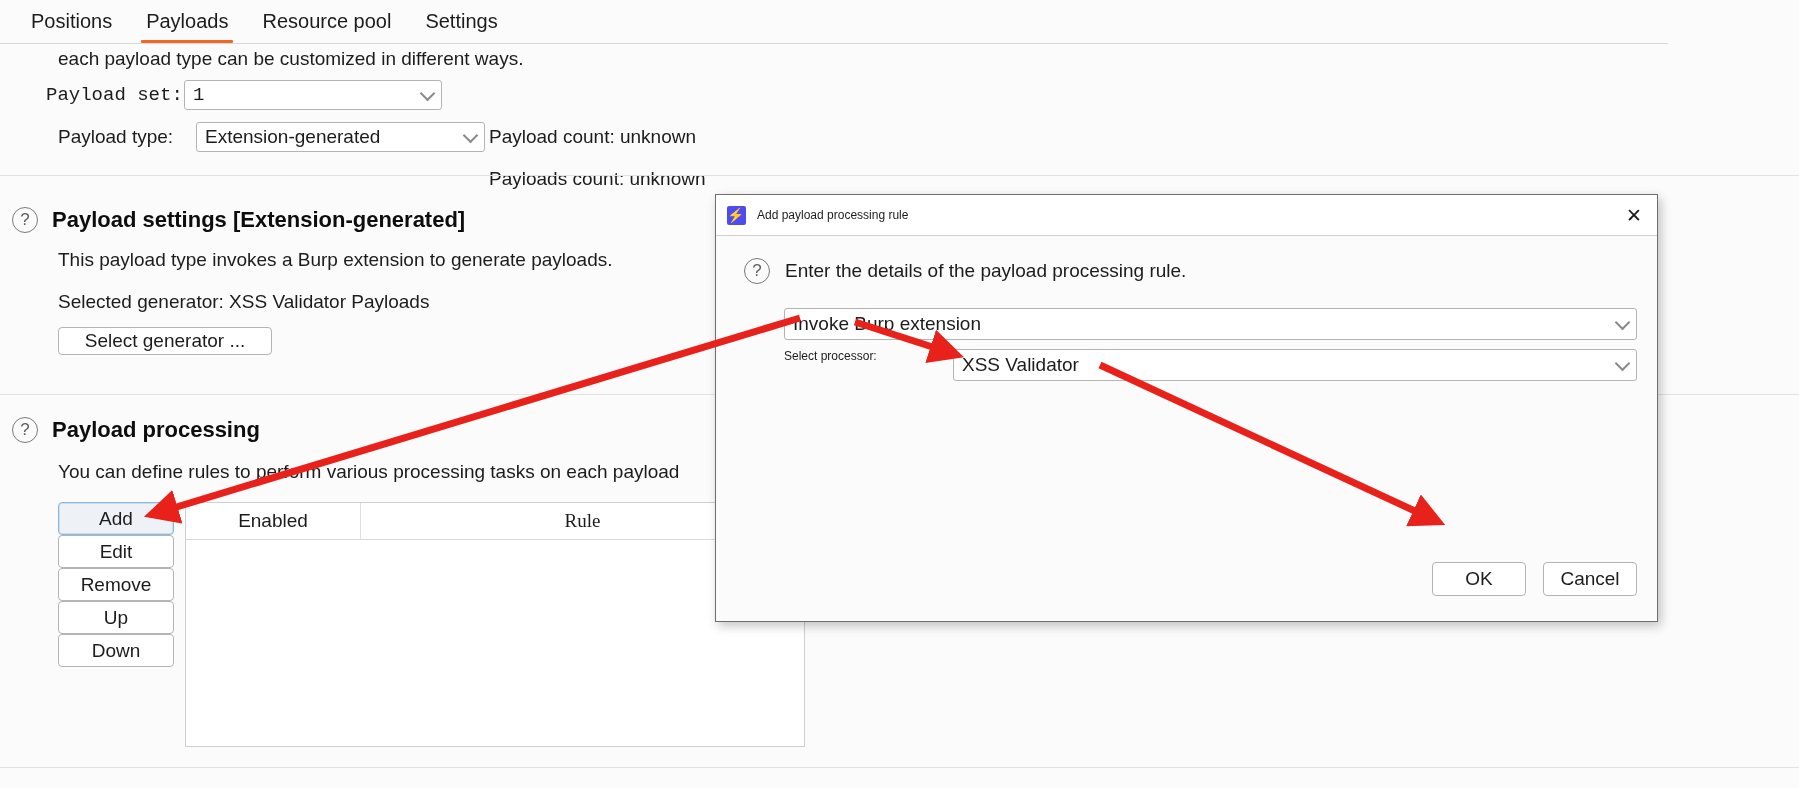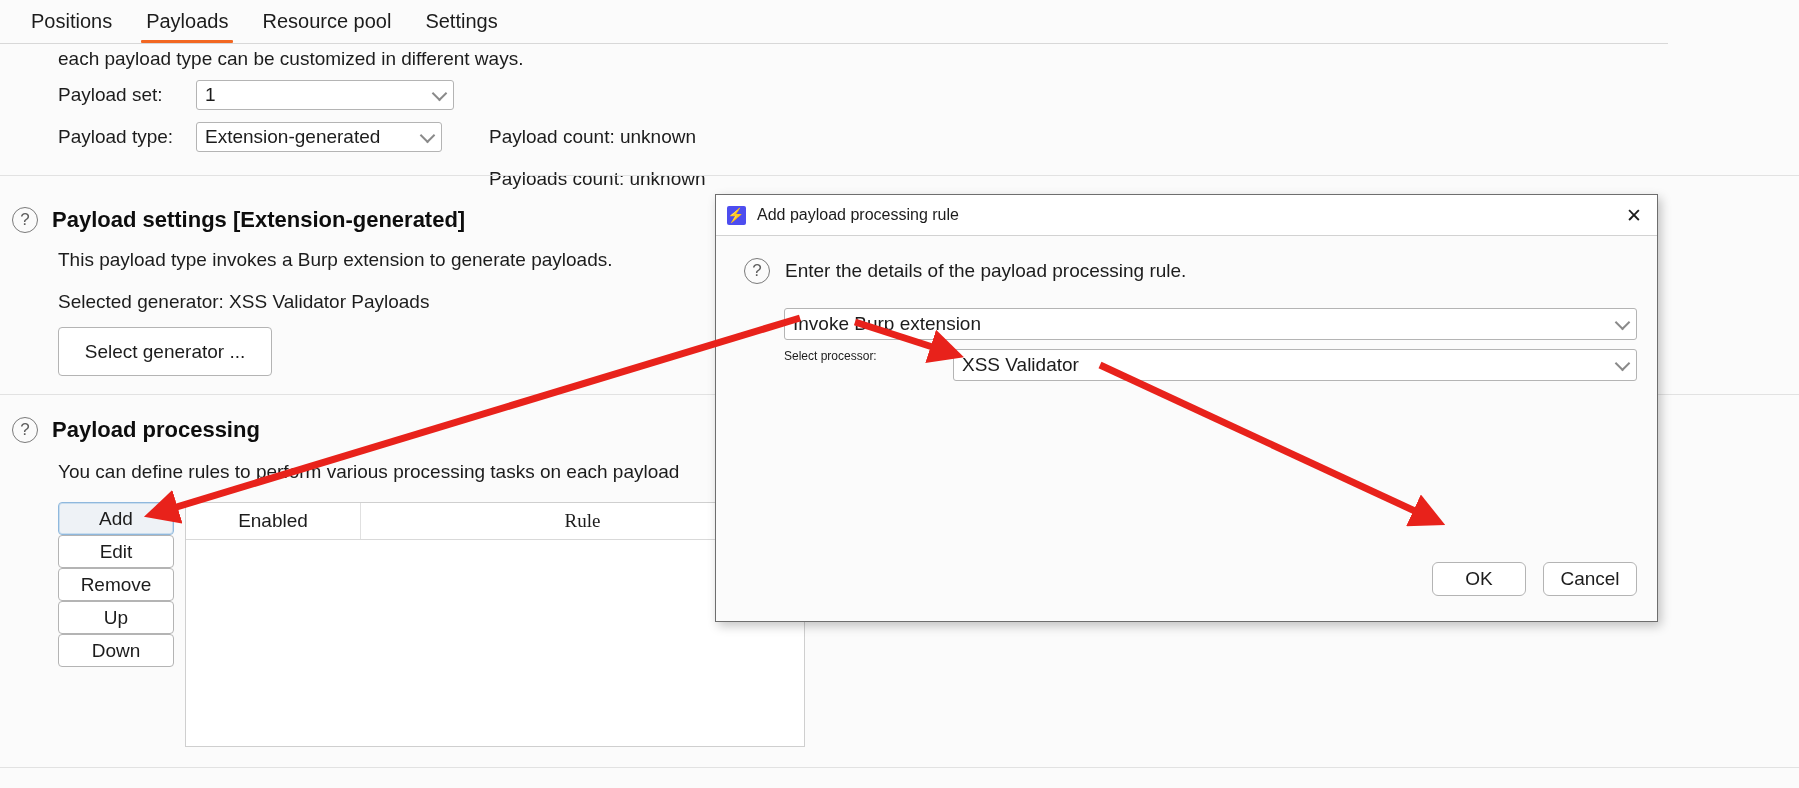--- a/index.html
+++ b/index.html
@@ -100,36 +100,36 @@
   }
   .dlg-title {
     height: 41px; background: #ffffff; border-bottom: 1px solid #d2d2d2;
     display: flex; align-items: center; padding: 0 10px 0 11px;
   }
   .dlg-icon {
     width: 19px; height: 19px; background: #4d4def; border-radius: 2px;
     display: flex; align-items: center; justify-content: center;
     color: #ffffff; font-size: 14px; line-height: 1; flex: none;
   }
-  .dlg-title-text { margin-left: 11px; font-size: 16px; color: #1c1c1c; white-space: nowrap; }
+  .dlg-title-text { margin-left: 11px; font-size: 12px; color: #1c1c1c; white-space: nowrap; }
   .dlg-close {
     margin-left: auto; width: 26px; height: 26px; position: relative;
     display: flex; align-items: center; justify-content: center;
     color: #1c1c1c; font-size: 19px; line-height: 1;
   }
   .dlg-body { position: relative; height: 386px; }
   .dlg-msg { position: absolute; left: 28px; top: 22px; display: flex; align-items: center; gap: 15px; }
   .dlg-msg-text { font-size: 19px; color: #1c1c1c; white-space: nowrap; }
 
   .dlg-combo-1 { position: absolute; left: 68px; top: 72px; width: 853px; height: 32px; }
   .dlg-label-2 { position: absolute; left: 68px; top: 113px; font-size: 12px; color: #1c1c1c; white-space: nowrap; }
   .dlg-combo-2 { position: absolute; left: 237px; top: 113px; width: 684px; height: 32px; }
 
   .dlg-footer { position: absolute; right: 20px; bottom: 26px; display: flex; gap: 17px; }
-  .dlg-footer .btn { height: 34px; padding: 0 14px; min-width: 94px; border-radius: 6px; }
+  .dlg-footer .btn { height: 34px; padding: 0 14px; min-width: 94px; }
 
   
   .arrows { position: absolute; left: 0; top: 0; width: 1799px; height: 788px; pointer-events: none; }
 </style>
 </head>
 <body>
 
 <div id="root">
 
   <div class="tabbar">
@@ -145,47 +145,47 @@
     </div>
     <div class="tab">
       <span>Settings</span>
     </div>
   </div>
 
   <div class="content">
 
     <div class="intro-line">each payload type can be customized in different ways.</div>
 
-    <div class="row" style="left:58px; top:36px;">
+    <div class="row" style="left:46px; top:36px;font-family:Liberation Mono, monospace;">
       <span class="field-label" style="width:138px;">Payload set:</span>
       <div class="combo" style="width:258px;">
         <span>1</span>
         <span class="chev"></span>
       </div>
     </div>
     <div class="count-text" style="left:489px; top:42px;">Payload count: unknown</div>
 
     <div class="row" style="left:58px; top:78px;">
       <span class="field-label" style="width:138px;">Payload type:</span>
-      <div class="combo" style="width:246px;">
+      <div class="combo" style="width:289px;">
         <span>Extension-generated</span>
         <span class="chev"></span>
       </div>
     </div>
     <div class="count-text" style="left:489px; top:84px;">Payloads count: unknown</div>
 
     <div class="hr" style="top:131px;"></div>
 
     <div class="sect-head" style="left:12px; top:163px;">
       <span class="qmark">?</span>
       <span class="sect-title">Payload settings [Extension-generated]</span>
     </div>
     <div class="sect-desc" style="left:58px; top:205px;">This payload type invokes a Burp extension to generate payloads.</div>
     <div class="sect-desc" style="left:58px; top:247px;">Selected generator: XSS Validator Payloads</div>
-    <div class="btn" style="position:absolute; left:58px; top:283px; width:214px; height:49px;">
+    <div class="btn" style="position:absolute; left:58px; top:283px; width:214px; height:28px;">
       <span>Select generator ...</span>
     </div>
 
     <div class="hr" style="top:350px;"></div>
 
     <div class="sect-head" style="left:12px; top:373px;">
       <span class="qmark">?</span>
       <span class="sect-title">Payload processing</span>
     </div>
     <div class="sect-desc" style="left:58px; top:417px;">You can define rules to perform various processing tasks on each payload</div>

